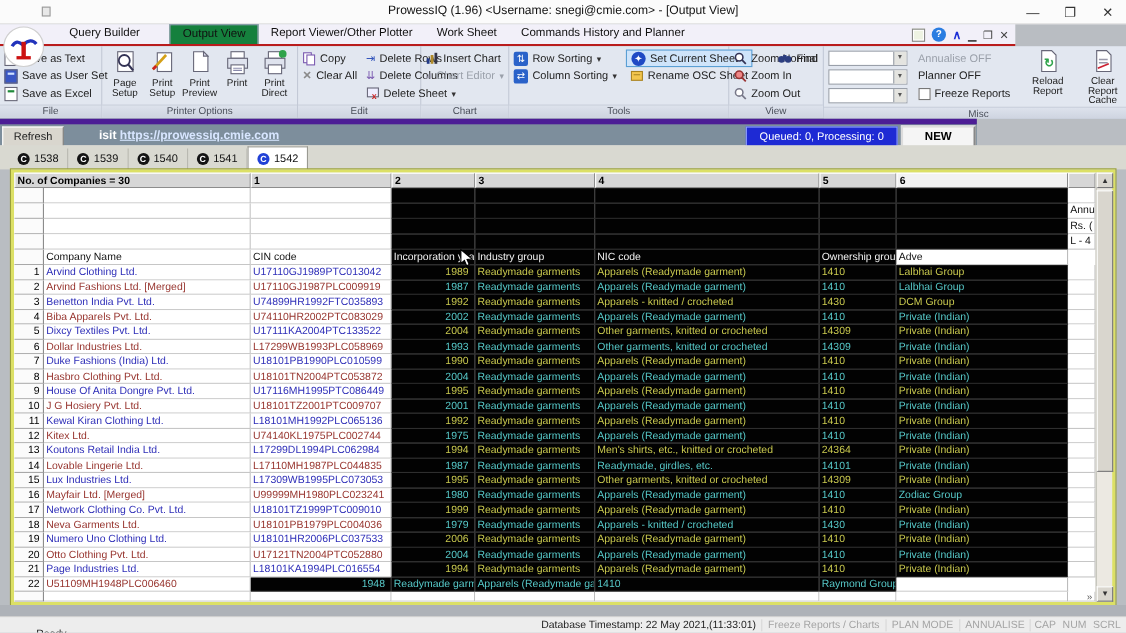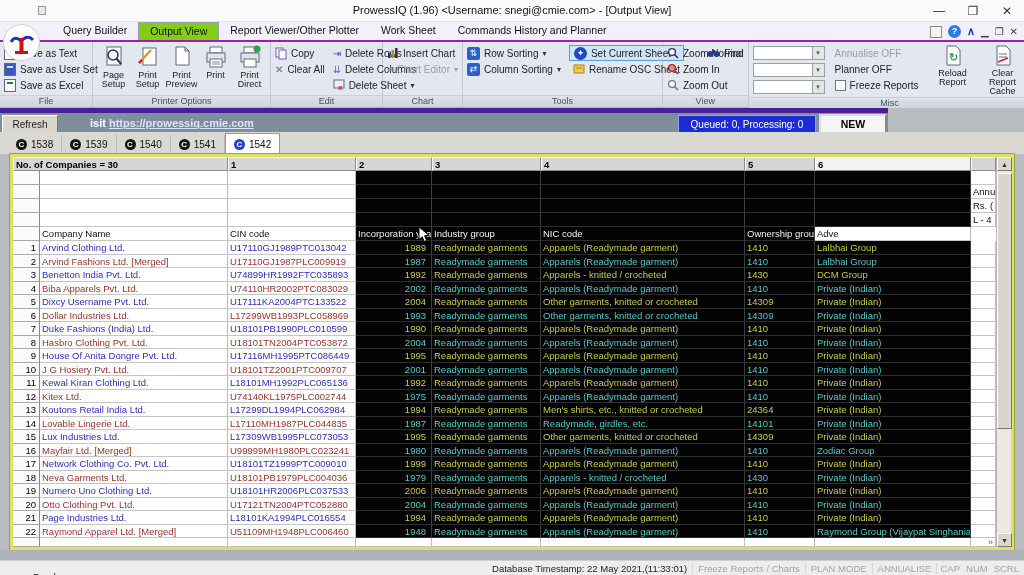--- a/index.html
+++ b/index.html
@@ -8,25 +8,25 @@
   .abs { position:absolute; }
 
   
   .titlebar { left:0; top:0; width:1024px; height:22px; background:#fbfbfb; border-bottom:1px solid #e3e3e3; }
   .title-text { position:absolute; left:0; right:0; top:4px; text-align:center; font-size:11px; color:#111; }
   .mini-app-icon { position:absolute; left:38px; top:6px; width:8px; height:9px; border:1px solid #9a9a9a; background:#e8e8e8; }
   .win-controls { position:absolute; right:0; top:0; height:22px; display:flex; }
   .win-btn { width:34px; height:22px; font-size:12px; color:#333; display:flex; align-items:center; justify-content:center; }
 
   
-  .menubar { left:0; top:22px; width:1024px; height:20px; background:#f2f0f9; border-bottom:2px solid #a21caf; }
+  .menubar { left:0; top:22px; width:923px; height:20px; background:#f2f0f9; border-bottom:2px solid #b91c1c; }
   .logo { position:absolute; left:3px; top:2px; width:37px; height:37px; background:#fff; border:1px solid #cfcfcf; border-radius:50%; z-index:5; }
   .menu-items { position:absolute; left:52px; top:0; height:18px; display:flex; }
   .menu-item { padding:2px 11px; font-size:10.5px; color:#111; white-space:nowrap; }
-  .menu-item.active { background:#84cc16; border:1px solid #9aa0b8; border-bottom:0; }
+  .menu-item.active { background:#15803d; border:1px solid #9aa0b8; border-bottom:0;margin-left:16px; }
   .menu-right { position:absolute; right:6px; top:1px; height:17px; display:flex; align-items:center; gap:6px; }
   .mr-ico { font-size:10px; color:#444; }
   .help-ico { width:13px; height:13px; border-radius:50%; background:#2a7de1; color:#fff; font-size:9px; font-weight:bold; text-align:center; line-height:13px; }
   .grid-ico { width:12px; height:12px; border:1px solid #888; background:#eef3e2; box-shadow:inset 0 0 0 1px #fff; }
   .blue-caret { color:#1c2fd6; font-weight:bold; font-size:11px; }
 
   
   .ribbon { left:0; top:42px; width:1024px; height:66px; background:#e2e7f0; border-bottom:1px solid #aeb6c4; display:flex; }
   .rgroup { height:100%; display:flex; flex-direction:column; border-right:1px solid #c3c9d6; }
   .rgroup-body { flex:1; padding:3px 4px 0 4px; position:relative; }
@@ -512,21 +512,21 @@
         <div class="tc cl c-link">U74110HR2002PTC083029</div>
         <div class="tc cd c-data yr">2002</div>
         <div class="tc cd c-data">Readymade garments</div>
         <div class="tc cd c-data">Apparels (Readymade garment)</div>
         <div class="tc cd c-data">1410</div>
         <div class="tc cd c-data">Private (Indian)</div>
         <div class="tc cl"></div>
       </div>
       <div class="trow r-odd">
         <div class="tc rn">5</div>
-        <div class="tc cl c-link">Dixcy Username Pvt. Ltd.</div>
+        <div class="tc cl c-link">Dixcy Textiles Pvt. Ltd.</div>
         <div class="tc cl c-link">U17111KA2004PTC133522</div>
         <div class="tc cd c-data yr">2004</div>
         <div class="tc cd c-data">Readymade garments</div>
         <div class="tc cd c-data">Other garments, knitted or crocheted</div>
         <div class="tc cd c-data">14309</div>
         <div class="tc cd c-data">Private (Indian)</div>
         <div class="tc cl"></div>
       </div>
       <div class="trow r-even">
         <div class="tc rn">6</div>
@@ -699,21 +699,20 @@
         <div class="tc cl c-link">L18101KA1994PLC016554</div>
         <div class="tc cd c-data yr">1994</div>
         <div class="tc cd c-data">Readymade garments</div>
         <div class="tc cd c-data">Apparels (Readymade garment)</div>
         <div class="tc cd c-data">1410</div>
         <div class="tc cd c-data">Private (Indian)</div>
         <div class="tc cl"></div>
       </div>
       <div class="trow r-even">
         <div class="tc rn">22</div>
-        <div class="tc cl c-link">Raymond Apparel Ltd. [Merged]</div>
         <div class="tc cl c-link">U51109MH1948PLC006460</div>
         <div class="tc cd c-data yr">1948</div>
         <div class="tc cd c-data">Readymade garments</div>
         <div class="tc cd c-data">Apparels (Readymade garment)</div>
         <div class="tc cd c-data">1410</div>
         <div class="tc cd c-data">Raymond Group (Vijaypat Singhania)</div>
         <div class="tc cl"></div>
       </div>
       <div class="trow" style="height: 9px;">
         <div class="tc rn"></div>

